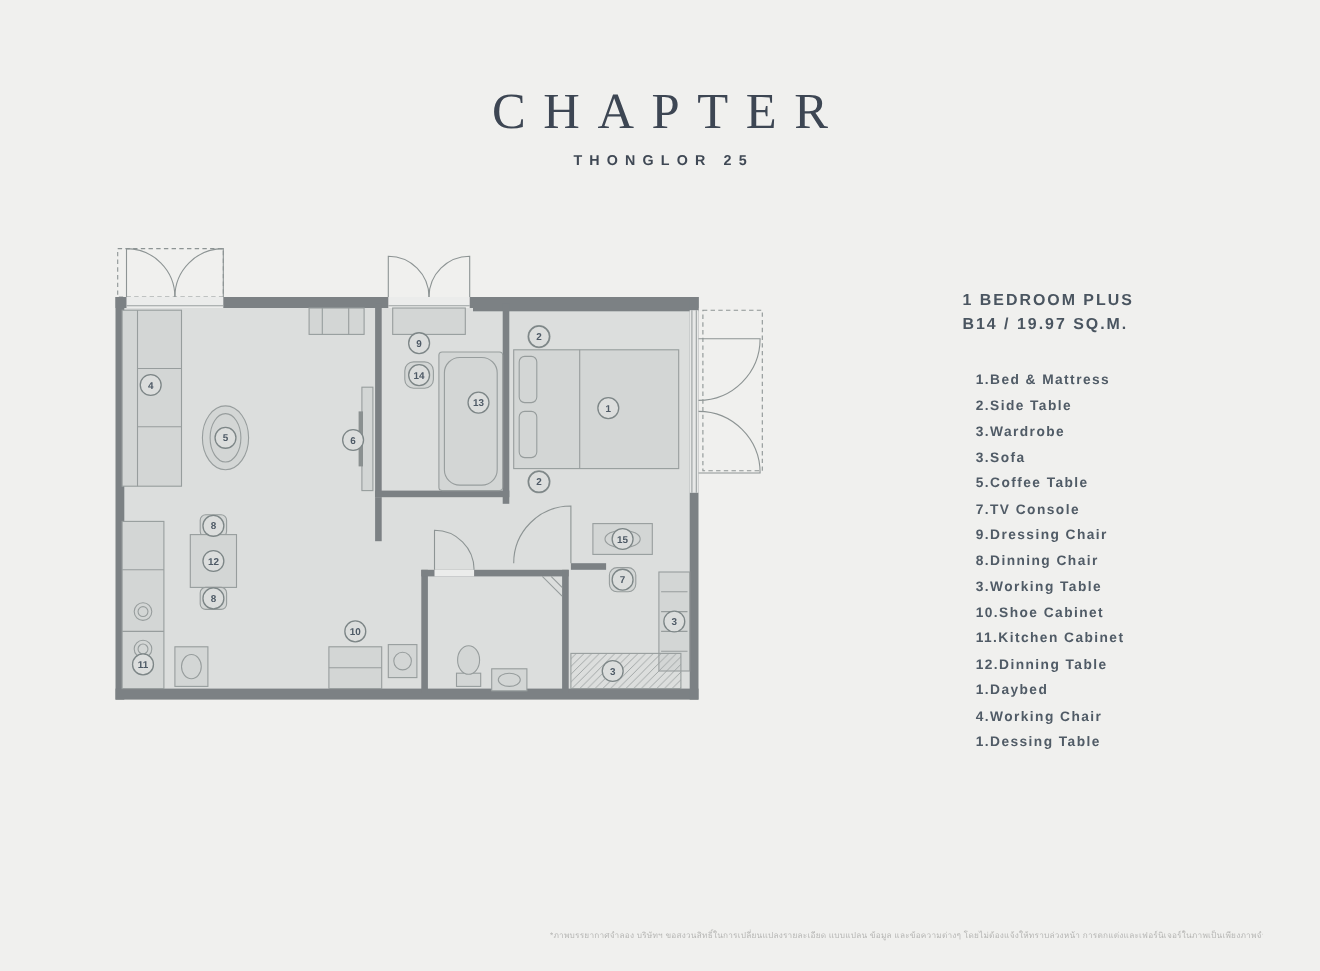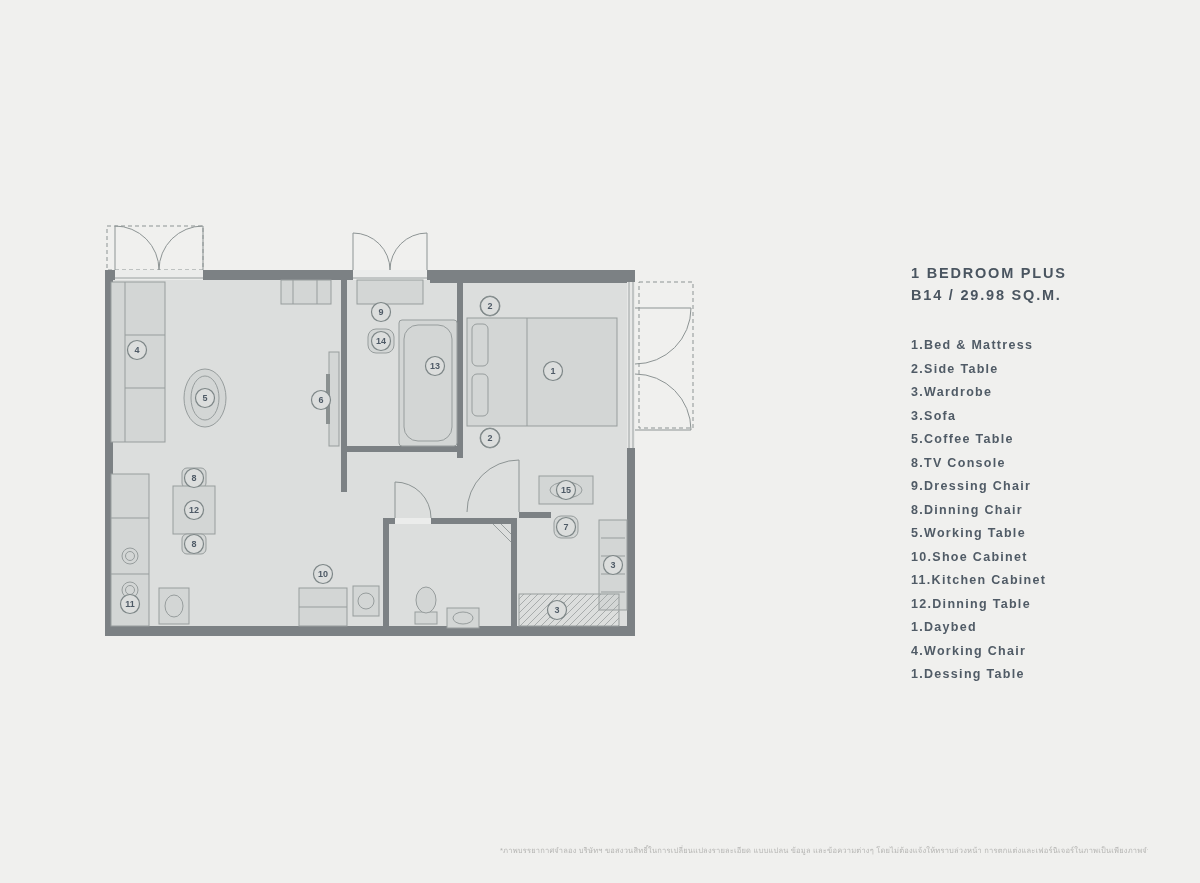--- a/index.html
+++ b/index.html
@@ -7,24 +7,24 @@
   body { background:#f0f0ee; font-family:"Liberation Sans", sans-serif; position:relative; overflow:hidden; }
   .page { position:absolute; inset:0; background:#f0f0ee; }
 
   .logo { position:absolute; top:74px; left:0; width:100%; text-align:center; color:#3d4653; }
   .logo-title { font-family:"Liberation Serif", serif; font-size:46px; font-weight:400; letter-spacing:16px; padding-left:16px; }
   .logo-sub { margin-top:11px; font-size:13px; font-weight:bold; letter-spacing:6.5px; padding-left:6.5px; color:#3f4854; }
 
   .plan { position:absolute; left:95px; top:218px; width:612px; height:440px; }
   .plan svg { width:100%; height:100%; display:block; }
 
-  .info { position:absolute; left:911px; top:262px; }
+  .info { position:absolute; left:875px; top:262px; }
   .unit-line { font-size:14.5px; font-weight:bold; letter-spacing:1.8px; line-height:22px; color:#4a5560; }
   .legend { list-style:none; margin-top:28px; }
-  .legend li { font-size:12.5px; font-weight:bold; letter-spacing:1.3px; line-height:23.5px; color:#505b66; white-space:nowrap; }
+  .legend li { font-size:12.5px; font-weight:bold; letter-spacing:1.3px; line-height:23.5px; color:#505b66; white-space:nowrap;margin-left:12px; }
 
   .disclaimer { position:absolute; top:844px; left:500px; width:648px; font-size:7.5px; color:#b4b4b2; letter-spacing:.2px; text-align:right; white-space:nowrap; overflow:hidden; }
 
   
   svg .wall { fill:#7c8184; }
   svg .floor { fill:#dcdedd; }
   svg .opening { fill:#ebeceb; }
   svg .window { fill:#e7e8e7; }
   svg .winline { stroke:#9aa0a0; stroke-width:1; }
   svg .furn { fill:#d3d6d5; stroke:#979d9d; stroke-width:1; }
@@ -32,20 +32,24 @@
   svg .door { stroke:#8d9494; stroke-width:1; fill:none; }
   svg .dashed { stroke-dasharray:4 3; }
   svg .marker-circle { fill:#dcdedd; stroke:#7d8687; stroke-width:1.2; }
   svg .marker-text { font-family:"Liberation Sans", sans-serif; font-size:9px; font-weight:bold; fill:#4e5a66; }
 </style>
 </head>
 <body>
 
 <div class="page">
 
+  <header class="logo">
+    <div class="logo-title">CHAPTER</div>
+    <div class="logo-sub">THONGLOR 25</div>
+  </header>
 
   <div class="plan">
     <svg id="plan-svg" viewBox="0 0 612 440">
 
       <defs>
         <pattern id="hatch" width="7" height="7" patternUnits="userSpaceOnUse">
           <path d="M0 7 L7 0" stroke="#9aa0a0" stroke-width="0.8"></path>
         </pattern>
       </defs>
 
@@ -232,31 +236,31 @@
           <circle cx="286" cy="123" r="9.5" class="marker-circle"></circle>
           <text x="286" y="126.2" text-anchor="middle" class="marker-text">14</text>
           <circle cx="471" cy="272" r="9.5" class="marker-circle"></circle>
           <text x="471" y="275.2" text-anchor="middle" class="marker-text">15</text>
         </g>
     </svg>
   </div>
 
   <aside class="info">
     <div class="unit-line">1 BEDROOM PLUS</div>
-    <div class="unit-line">B14 / 29.98 SQ.M.</div>
+    <div class="unit-line">B14 / 19.97 SQ.M.</div>
     <ul class="legend" id="legend">
         <li>1.Bed &amp; Mattress</li>
         <li>2.Side Table</li>
         <li>3.Wardrobe</li>
         <li>3.Sofa</li>
         <li>5.Coffee Table</li>
-        <li>8.TV Console</li>
+        <li>7.TV Console</li>
         <li>9.Dressing Chair</li>
         <li>8.Dinning Chair</li>
-        <li>5.Working Table</li>
+        <li>3.Working Table</li>
         <li>10.Shoe Cabinet</li>
         <li>11.Kitchen Cabinet</li>
         <li>12.Dinning Table</li>
         <li>1.Daybed</li>
         <li>4.Working Chair</li>
         <li>1.Dessing Table</li>
       </ul>
   </aside>
 
   <footer class="disclaimer">*ภาพบรรยากาศจำลอง บริษัทฯ ขอสงวนสิทธิ์ในการเปลี่ยนแปลงรายละเอียด แบบแปลน ข้อมูล และข้อความต่างๆ โดยไม่ต้องแจ้งให้ทราบล่วงหน้า การตกแต่งและเฟอร์นิเจอร์ในภาพเป็นเพียงภาพจำลองเพื่อการโฆษณาเท่านั้น</footer>

